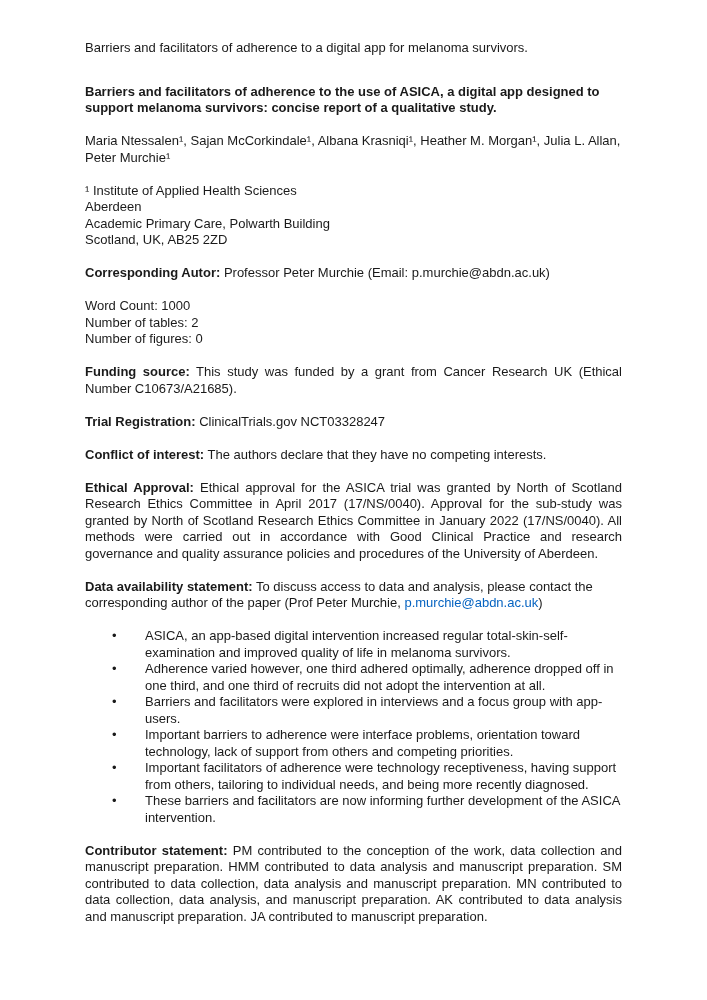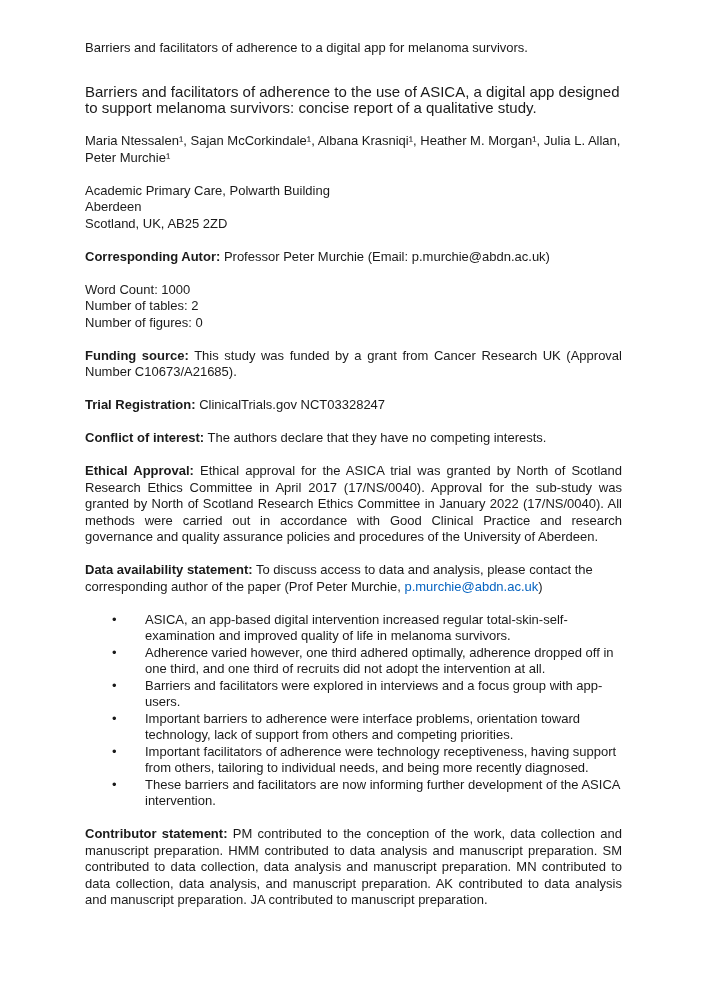--- a/index.html
+++ b/index.html
@@ -16,23 +16,23 @@
   .page {
     box-sizing: border-box;
     width: 707px;
     height: 1000px;
     padding: 40px 85px 0 85px;
     overflow: hidden;
   }
   p { margin: 0 0 16.5px 0; }
   .running-head { margin-bottom: 27px; }
   .doc-title {
-    font-weight: normal;
+    font-weight: bold;
     margin: 0 0 16.5px 0;
-    font-size: 15px;
+    font-size: 13px;
     line-height: 16.5px;
   }
   .tight { margin-bottom: 0; }
   .block-gap { margin-bottom: 16.5px; }
   .justify { text-align: justify; }
   strong { font-weight: bold; text-align: center; }
   a.email-link {
     color: var(--link-color, #0563c1);
     cursor: pointer;
   }
@@ -56,31 +56,32 @@
 <body>
 
 <div class="page">
 
   <p class="running-head">Barriers and facilitators of adherence to a digital app for melanoma survivors.</p>
 
   <p class="doc-title">Barriers and facilitators of adherence to the use of ASICA, a digital app designed to support melanoma survivors: concise report of a qualitative study.</p>
 
   <p>Maria Ntessalen¹, Sajan McCorkindale¹, Albana Krasniqi¹, Heather M. Morgan¹, Julia L. Allan, Peter Murchie¹</p>
 
+  <p class="tight">¹ Institute of Applied Health Sciences</p>
+  <p class="tight">Aberdeen</p>
   <p class="tight">Academic Primary Care, Polwarth Building</p>
-  <p class="tight">Aberdeen</p>
   <p class="block-gap">Scotland, UK, AB25 2ZD</p>
 
   <p><strong>Corresponding Autor:</strong><span> Professor Peter Murchie (Email: p.murchie@abdn.ac.uk)</span></p>
 
   <p class="tight">Word Count: 1000</p>
   <p class="tight">Number of tables: 2</p>
   <p class="block-gap">Number of figures: 0</p>
 
-  <p class="justify"><strong>Funding source:</strong><span> This study was funded by a grant from Cancer Research UK (Approval Number C10673/A21685).</span></p>
+  <p class="justify"><strong>Funding source:</strong><span> This study was funded by a grant from Cancer Research UK (Ethical Number C10673/A21685).</span></p>
 
   <p><strong>Trial Registration:</strong><span> ClinicalTrials.gov NCT03328247</span></p>
 
   <p><strong>Conflict of interest:</strong><span> The authors declare that they have no competing interests.</span></p>
 
   <p class="justify"><strong>Ethical Approval:</strong><span> Ethical approval for the ASICA trial was granted by North of Scotland Research Ethics Committee in April 2017 (17/NS/0040). Approval for the sub-study was granted by North of Scotland Research Ethics Committee in January 2022 (17/NS/0040). All methods were carried out in accordance with Good Clinical Practice and research governance and quality assurance policies and procedures of the University of Aberdeen.</span></p>
 
   <p><strong>Data availability statement:</strong><span> To discuss access to data and analysis, please contact the corresponding author of the paper (Prof Peter Murchie, </span><a class="email-link">p.murchie@abdn.ac.uk</a><span>)</span></p>
 
 

